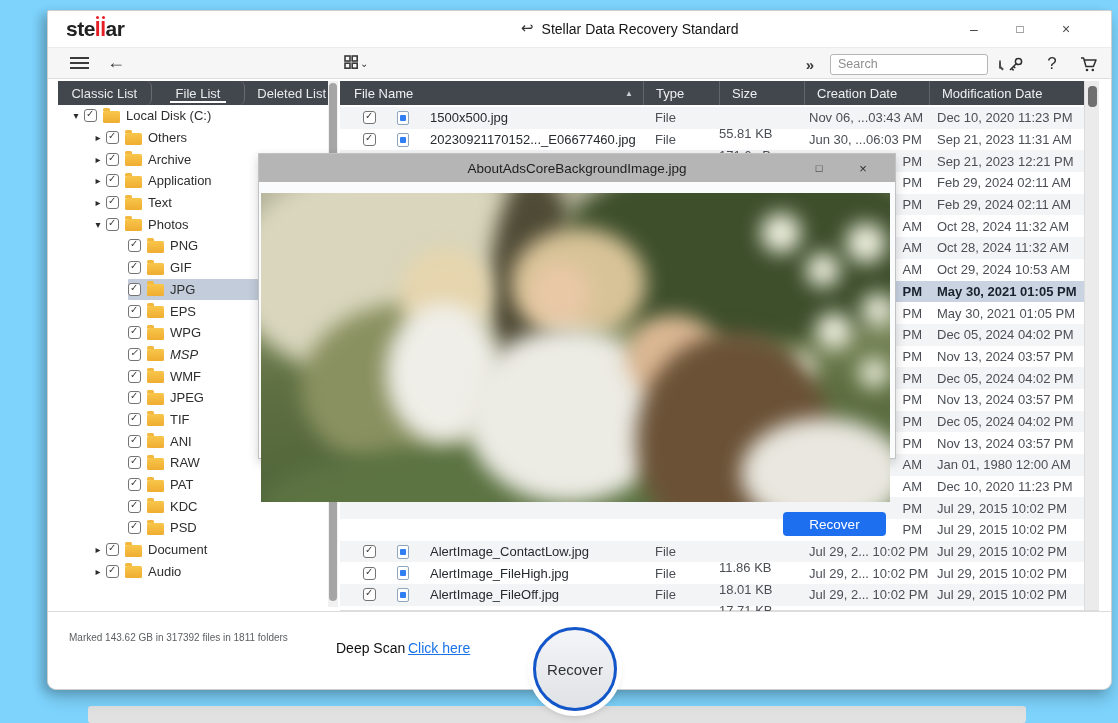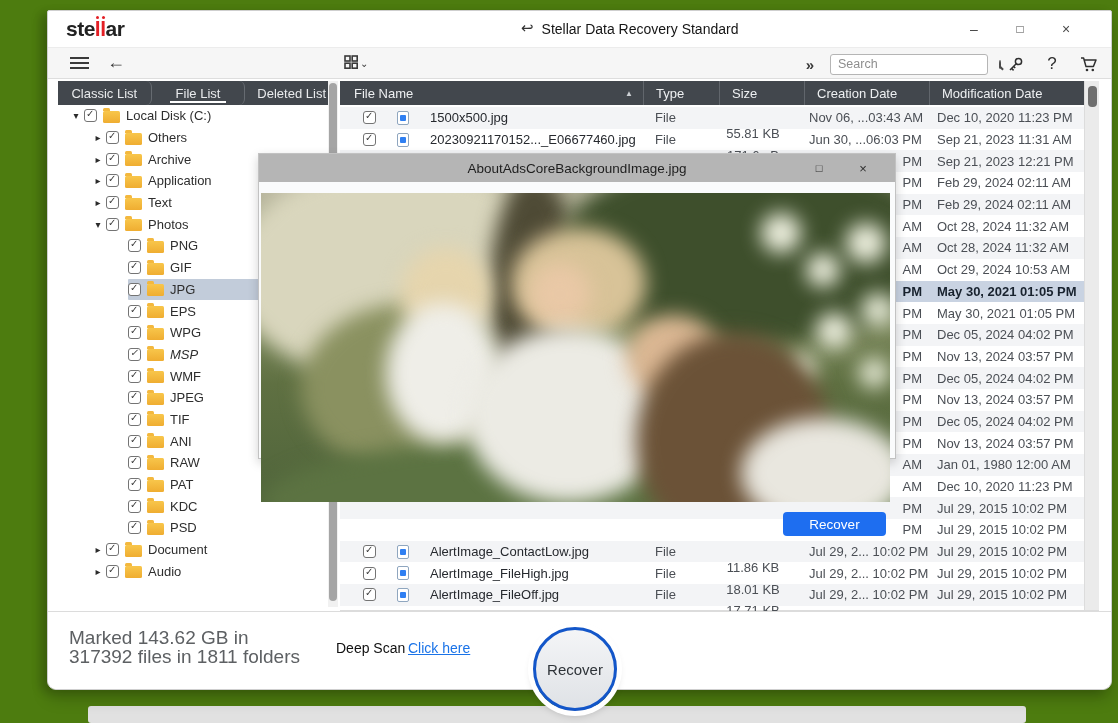--- a/index.html
+++ b/index.html
@@ -1,17 +1,17 @@
 <!DOCTYPE html>
 <html style="--accent: #1a73e8; --recover-blue: #1e6ef0; --ring-blue: #1356c9; --header-dark: #42474d; --selection: #c9d3e2; --tree-selection: #c2ccda; --logo-red: #e31e24; --link: #1a73e8; --titlebar-gray: #b5b5b5;"><head>
 <meta charset="utf-8">
 <style>
   * { margin:0; padding:0; box-sizing:border-box; }
   html,body { width:1118px; height:723px; background:#fff; font-family:"Liberation Sans", sans-serif; }
-  .canvas { position:relative; width:1118px; height:723px; overflow:hidden; background:#4d7c0f; }
+  .canvas { position:relative; width:1118px; height:723px; overflow:hidden; background:#7dd3fc; }
 
   .page-band { position:absolute; left:88px; top:706px; width:938px; height:17px; background:#e1e1e1; border-radius:3px; }
 
   .window { position:absolute; left:47px; top:10px; width:1065px; height:680px; background:#fff;
             border:1px solid #cfcfcf; border-radius:2px 2px 9px 9px;
             box-shadow:-7px 3px 10px rgba(0,0,0,.16), 0 9px 16px rgba(0,0,0,.18); }
 
   
   .titlebar { position:relative; height:36px; display:flex; align-items:center; }
   .logo { position:relative; margin-left:18px; font-size:21px; font-weight:700; color:#222; letter-spacing:-.5px; }
@@ -71,21 +71,21 @@
   .sort-arrow { position:absolute; right:10px; font-size:8px; color:#ccd0d4; }
   .rows { position:absolute; left:0; right:15px; top:26px; }
   .file-row { display:flex; align-items:center; height:21.7px; font-size:13px; color:#4b4f55; }
   .file-row.odd { background:#f3f4f6; }
   .file-row.even { background:#fff; }
   .file-row.sel { background:var(--selection); color:#18222e; font-weight:700; }
   .cell { overflow:hidden; white-space:nowrap; }
   .cell.name { width:303px; display:flex; align-items:center; gap:21px; padding-left:23px; color:#26292e; }
   .file-row.sel .cell.name { color:#18222e; }
   .cell.type { width:76px; padding-left:12px; }
-  .cell.size { width:85px; text-align:center; padding-right:17px;margin-top:32px; }
+  .cell.size { width:85px; text-align:left; padding-right:17px;margin-top:32px; }
   .cell.cre  { width:125px; padding-left:5px; }
   .cell.cre.frag { text-align:right; padding-right:7px; }
   .cell.mod  { flex:1; padding-left:8px; }
   .ficon { position:relative; width:12px; height:14px; background:#fff; border:1px solid #8fa6bf; border-radius:2px; flex:0 0 12px; }
   .ficon::after { content:""; position:absolute; left:2px; top:3px; width:6px; height:6px; background:#2f7ff2; border-radius:1px; }
   .list-scroll { position:absolute; right:0; top:0; bottom:0; width:15px; background:#ebebeb; border-left:1px solid #dcdcdc; }
   .list-thumb { position:absolute; left:3px; top:5px; width:9px; height:21px; background:#6f6f6f; border-radius:4px; }
 
   
   .preview { position:absolute; left:210px; top:142px; width:638px; height:306px; background:#fafbfc; z-index:5;
@@ -96,21 +96,21 @@
   .pv-btn { width:44px; text-align:center; color:#2e2e2e; font-size:13px; }
   .pv-btn.max { font-size:11px; }
   .photo { position:absolute; left:2px; top:39px; width:629px; height:309px; overflow:hidden;
            background:linear-gradient(180deg,#b6b49c 0%, #8a9468 30%, #5f7042 62%, #50653b 100%); }
   .blob { position:absolute; border-radius:50%; filter:blur(10px); }
   .pv-recover { position:absolute; right:9px; top:358px; width:103px; height:24px; background:var(--recover-blue); color:#fff;
                 border:0; border-radius:4px; font-size:13.5px; font-family:inherit; display:flex; align-items:center; justify-content:center; }
 
   
   .statusbar { position:absolute; left:0; right:0; bottom:0; height:78px; border-top:1px solid #dcdcdc; border-radius:0 0 9px 9px; background:#fff; }
-  .marked { position:absolute; left:21px; top:16px; width:238px; font-size:19px; line-height:19px; color:#5d6063; }
+  .marked { position:absolute; left:21px; top:16px; width:238px; font-size:10px; line-height:19px; color:#5d6063; }
   .deepscan { position:absolute; left:288px; top:28px; font-size:14px; color:#101010; font-weight:500; }
   .clickhere { position:absolute; left:360px; top:28px; font-size:14px; color:var(--link); text-decoration:underline; }
   .big-recover { position:absolute; left:485px; top:15px; width:84px; height:84px; border-radius:50%;
                  background:linear-gradient(180deg,#f4f5f7,#dfe2e6); border:3.5px solid var(--ring-blue);
                  box-shadow:0 0 0 5px #fff, 0 4px 8px rgba(0,0,0,.25);
                  display:flex; align-items:center; justify-content:center; font-size:15px; color:#2e3338; font-family:inherit; z-index:6; }
 </style>
 </head>
 <body>
 

